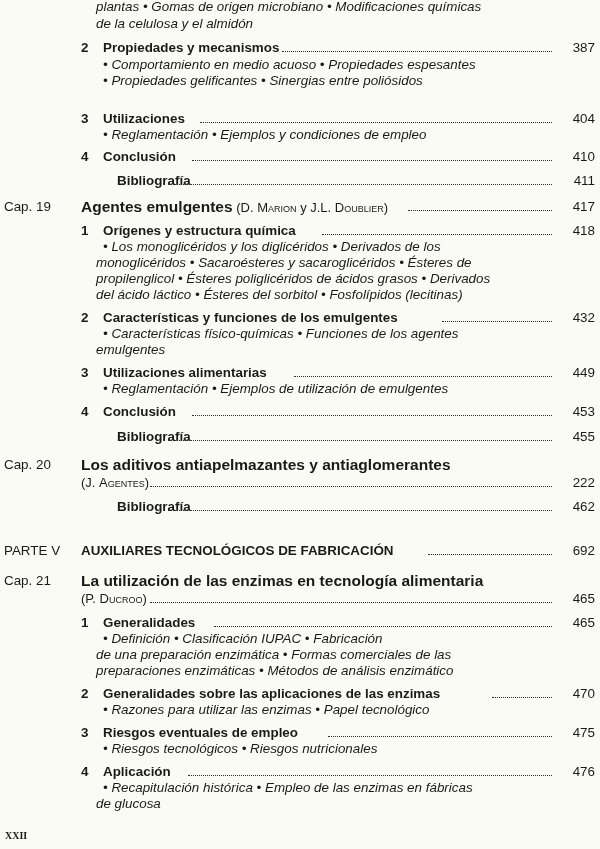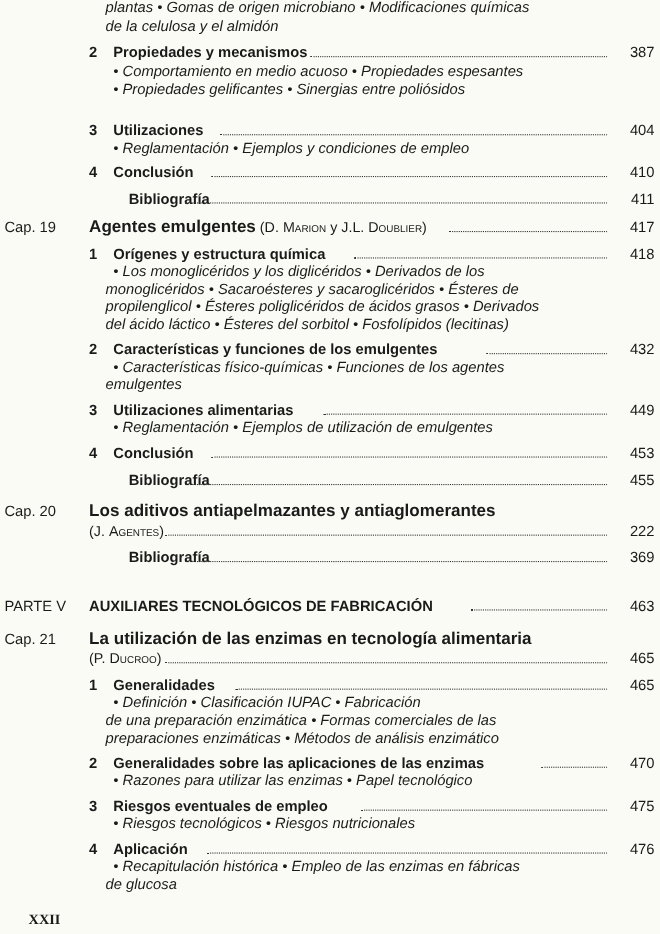--- a/index.html
+++ b/index.html
@@ -25,21 +25,21 @@
     position: absolute; height: 17px;
     overflow: hidden;
   }
   .leader::after {
     content: "";
     position: absolute; left: 0; right: 0; bottom: 4px;
     border-bottom: 1.3px dotted #333;
   }
   .page-num { position: absolute; right: 5px; text-align: left; }
   .topics { position: absolute; left: 96px; font-style: italic; white-space: nowrap; }
-  .roman { position: absolute; left: 5px; font-family: "Liberation Serif", serif; font-weight: bold; font-size: 13px; margin-left: 21px; }
+  .roman { position: absolute; left: 5px; font-family: "Liberation Serif", serif; font-weight: bold; font-size: 10px; }
   .part-label { position: absolute; left: 4px; }
   .part-title { position: absolute; left: 81px; font-weight: bold; }
 </style>
 </head>
 <body>
 
 <div class="page">
 
   <div class="row" style="top:-2px">
     <span class="topics" style="left:96px">plantas • Gomas de origen microbiano • Modificaciones químicas</span>
@@ -152,28 +152,28 @@
   </div>
   <div class="row" style="top:474px">
     <span class="title chap author" style="font-size:13px"><span>(J. </span><span class="sc">Agentes</span><span>)</span></span>
     <span class="leader" style="left:150px; width:402px"></span>
     <span class="page-num">222</span>
   </div>
 
   <div class="row" style="top:498px">
     <span class="title plain">Bibliografía</span>
     <span class="leader" style="left:168px; width:384px"></span>
-    <span class="page-num">369</span>
+    <span class="page-num">462</span>
   </div>
 
   <div class="row" style="top:542px">
     <span class="part-label">PARTE V</span>
     <span class="part-title">AUXILIARES TECNOLÓGICOS DE FABRICACIÓN</span>
     <span class="leader" style="left:428px; width:124px"></span>
-    <span class="page-num">463</span>
+    <span class="page-num">692</span>
   </div>
 
   <div class="row" style="top:572px">
     <span class="cap">Cap. 21</span>
     <span class="title chap">La utilización de las enzimas en tecnología alimentaria</span>
   </div>
   <div class="row" style="top:590px">
     <span class="title chap author" style="font-size:13px"><span>(P. </span><span class="sc">Ducroo</span><span>)</span></span>
     <span class="leader" style="left:150px; width:402px"></span>
     <span class="page-num">465</span>

